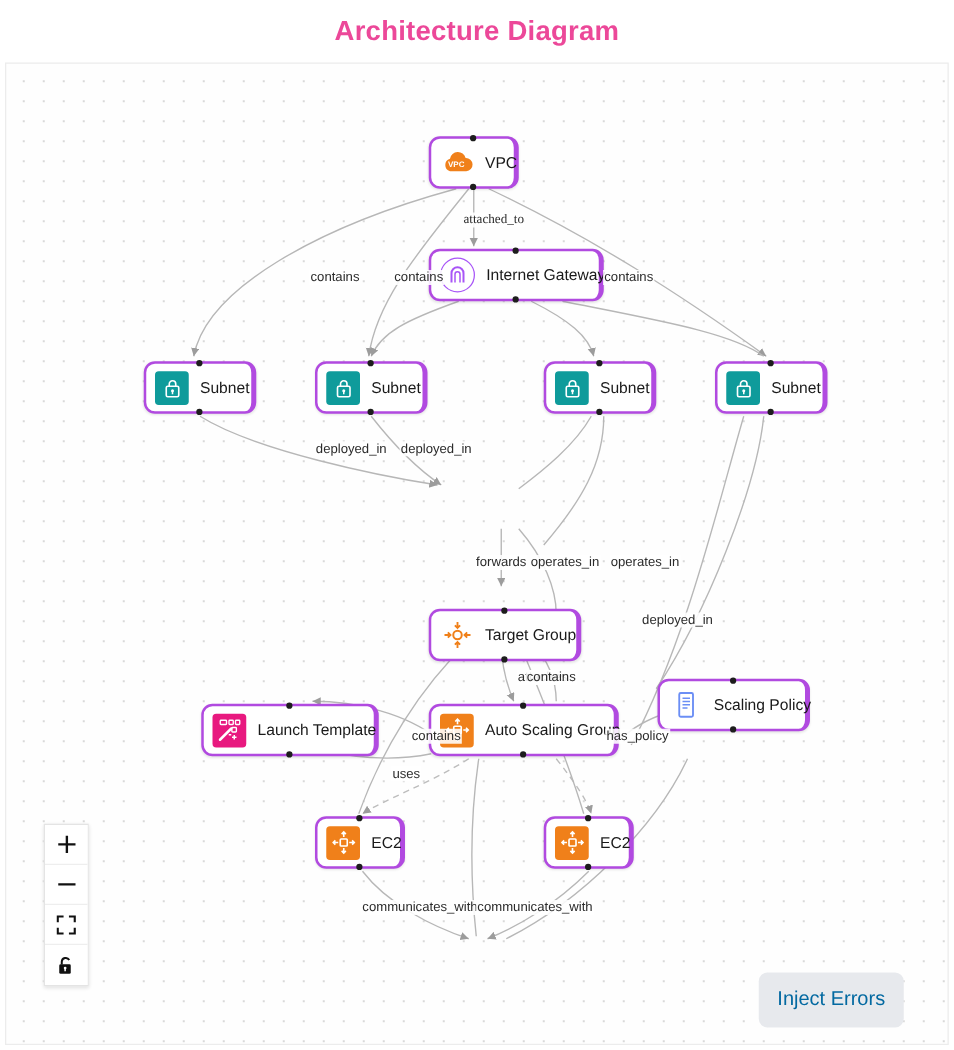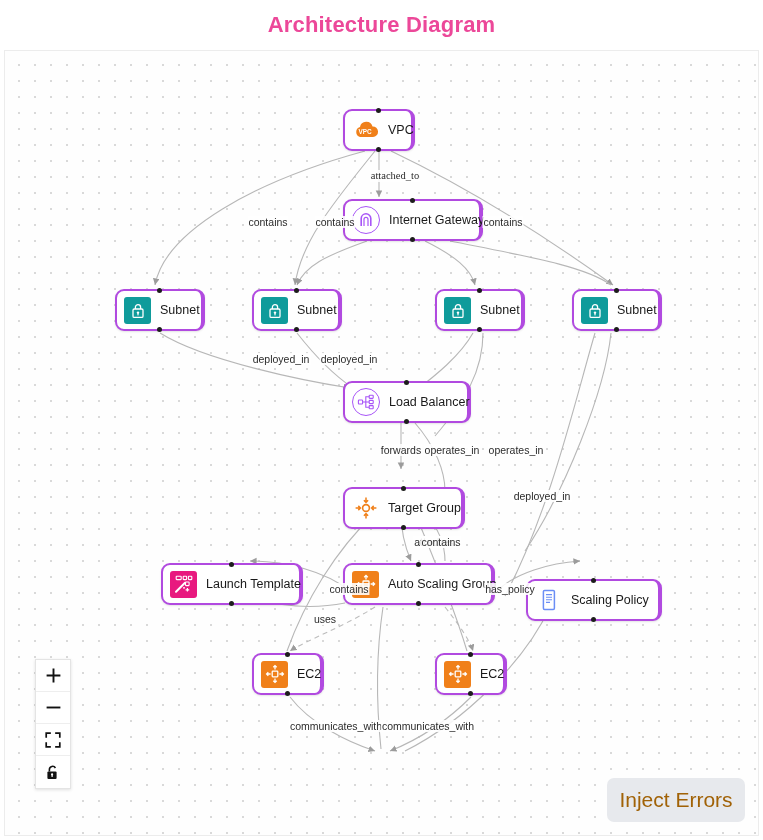--- a/index.html
+++ b/index.html
@@ -104,23 +104,23 @@
   }
   .ctrl-btn {
     height: 32px; display: flex; align-items: center; justify-content: center;
     border-bottom: 1px solid #eee; background: #fff; cursor: pointer;
   }
   .ctrl-btn:last-child { border-bottom: none; }
 
   
   .inject-btn {
     position: absolute; left: 607px; top: 778px;
-    width: 138px; height: 44px;
+    width: 116px; height: 44px;
     background: #e7e9ed; border: none; border-radius: 7px;
-    color: #a16207; font-size: 21px;
+    color: #0369a1; font-size: 16px;
     font-family: "Liberation Sans", sans-serif;
     cursor: not-allowed;
   }
 </style>
 </head>
 <body>
 
 <div id="app">
 
   <div class="page-title">Architecture Diagram</div>
@@ -250,34 +250,20 @@
         <svg width="16" height="17" viewBox="0 0 16 17">
           <rect x="3" y="7" width="10" height="8.4" rx="1.2" fill="none" stroke="#fff" stroke-width="1.3"></rect>
           <path d="M5.4 7 V5.2 A2.6 2.6 0 0 1 10.6 5.2 V7" fill="none" stroke="#fff" stroke-width="1.3"></path>
           <circle cx="8" cy="10.6" r="1.2" fill="#fff"></circle>
           <rect x="7.4" y="11" width="1.2" height="2.4" fill="#fff"></rect>
         </svg>
       </span>
       <span class="label">Subnet</span>
     </div>
 
-    <div class="node" style="left:338px; top:330px; width:128px;">
-      <span class="handle top"></span>
-      <span class="handle bottom"></span>
-      <span class="icon-circle ic-ring">
-        <svg width="18" height="18" viewBox="0 0 18 18">
-          <rect x="1.4" y="7" width="4.2" height="4" rx=".7" fill="none" stroke="#a855f7" stroke-width="1.1"></rect>
-          <rect x="12.2" y="2.2" width="4" height="3.2" rx=".6" fill="none" stroke="#a855f7" stroke-width="1.1"></rect>
-          <rect x="12.2" y="7.4" width="4" height="3.2" rx=".6" fill="none" stroke="#a855f7" stroke-width="1.1"></rect>
-          <rect x="12.2" y="12.6" width="4" height="3.2" rx=".6" fill="none" stroke="#a855f7" stroke-width="1.1"></rect>
-          <path d="M5.8 9 H8.8 M8.8 9 V3.8 H12.2 M8.8 9 H12.2 M8.8 9 V14.2 H12.2" fill="none" stroke="#a855f7" stroke-width="1.1"></path>
-        </svg>
-      </span>
-      <span class="label">Load Balancer</span>
-    </div>
 
     <div class="node" style="left:338px; top:420px; width:122px;margin-top:16px;">
       <span class="handle top"></span>
       <span class="handle bottom"></span>
       <span class="icon-plain">
         <svg width="24" height="24" viewBox="0 0 24 24">
           <circle cx="12" cy="12" r="3.4" fill="none" stroke="#f0801a" stroke-width="1.6"></circle>
           <path d="M12 1.6 V6.4 M9.9 4.3 L12 6.4 L14.1 4.3" fill="none" stroke="#f0801a" stroke-width="1.5"></path>
           <path d="M12 22.4 V17.6 M9.9 19.7 L12 17.6 L14.1 19.7" fill="none" stroke="#f0801a" stroke-width="1.5"></path>
           <path d="M1.6 12 H6.4 M4.3 9.9 L6.4 12 L4.3 14.1" fill="none" stroke="#f0801a" stroke-width="1.5"></path>
@@ -312,21 +298,21 @@
           <rect x="7" y="7" width="6" height="6" rx=".8" fill="none" stroke="#fff" stroke-width="1.3"></rect>
           <path d="M10 1.4 V5.4 M8.2 3.2 L10 1.4 L11.8 3.2" fill="none" stroke="#fff" stroke-width="1.3"></path>
           <path d="M10 18.6 V14.6 M8.2 16.8 L10 18.6 L11.8 16.8" fill="none" stroke="#fff" stroke-width="1.3"></path>
           <path d="M1.4 10 H5.4 M3.2 8.2 L1.4 10 L3.2 11.8" fill="none" stroke="#fff" stroke-width="1.3"></path>
           <path d="M18.6 10 H14.6 M16.8 8.2 L18.6 10 L16.8 11.8" fill="none" stroke="#fff" stroke-width="1.3"></path>
         </svg>
       </span>
       <span class="label">Auto Scaling Group</span>
     </div>
 
-    <div class="node" style="left:521px; top:528px; width:136px;">
+    <div class="node" style="left:521px; top:492px; width:122px;">
       <span class="handle top"></span>
       <span class="handle bottom"></span>
       <span class="icon-plain">
         <svg width="22" height="24" viewBox="0 0 22 24">
           <rect x="5.4" y="2.4" width="11" height="19" rx="1.2" fill="#fff" stroke="#6b8ef5" stroke-width="1.5"></rect>
           <path d="M8 6.6 H14 M8 9.2 H14 M8 11.8 H14 M8 14.4 H12" stroke="#6b8ef5" stroke-width="1.1"></path>
         </svg>
       </span>
       <span class="label">Scaling Policy</span>
     </div>

